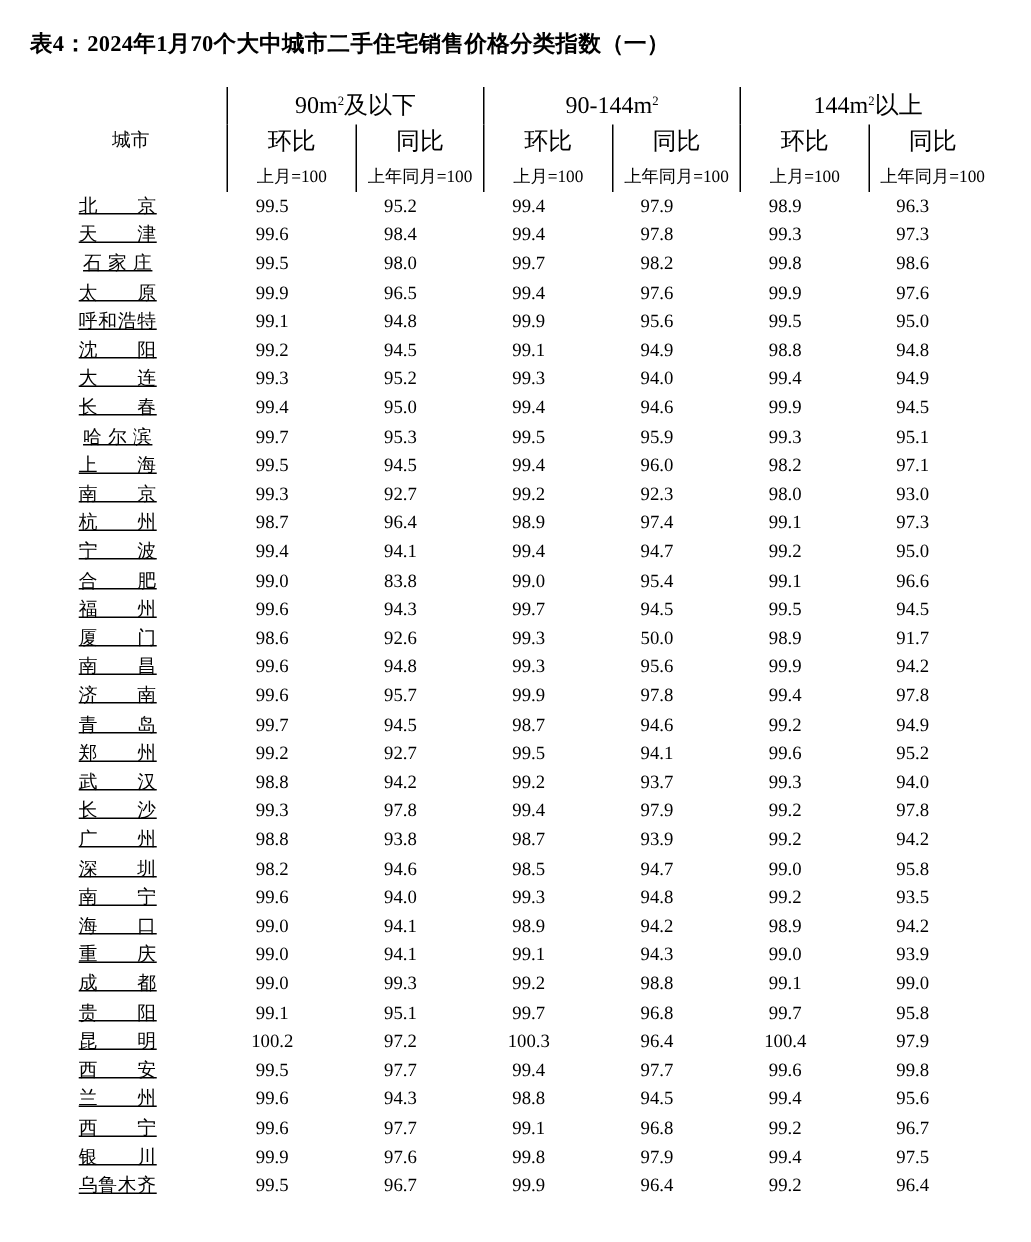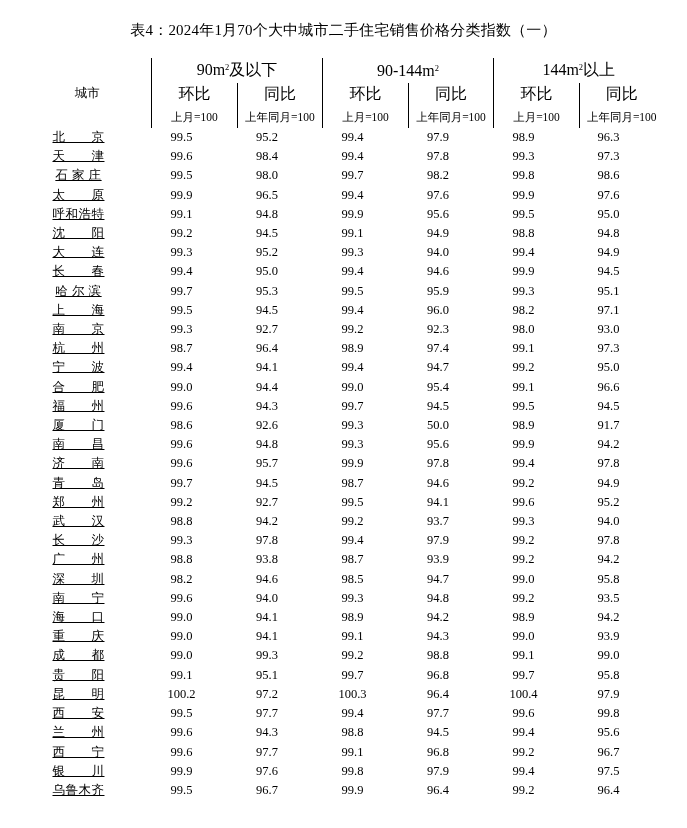--- a/index.html
+++ b/index.html
@@ -15,22 +15,21 @@
     overflow: hidden;
   }
   .page {
     width: 687px;
     height: 828px;
     position: relative;
     box-sizing: border-box;
     padding: 0;
   }
   .title {
-    text-align: center;
-    font-weight: normal;
+    font-weight: bold;
     font-size: 15px;
     letter-spacing: 0.2px;
     margin: 20px 0 0 0;
     padding: 0 20px;
     line-height: 1.4;
     font-family: "Liberation Serif", "DejaVu Serif", serif;
   }
   table.grid {
     border-collapse: collapse;
     margin: 17px auto 0 auto;
@@ -264,21 +263,21 @@
           <td class="num">99.4</td>
           <td class="num">94.1</td>
           <td class="num">99.4</td>
           <td class="num">94.7</td>
           <td class="num">99.2</td>
           <td class="num">95.0</td>
         </tr>
         <tr class="datarow">
           <td class="city-cell">合　　肥</td>
           <td class="num">99.0</td>
-          <td class="num">94.4</td>
+          <td class="num">83.8</td>
           <td class="num">99.0</td>
           <td class="num">95.4</td>
           <td class="num">99.1</td>
           <td class="num">96.6</td>
         </tr>
         <tr class="datarow">
           <td class="city-cell">福　　州</td>
           <td class="num">99.6</td>
           <td class="num">94.3</td>
           <td class="num">99.7</td>

